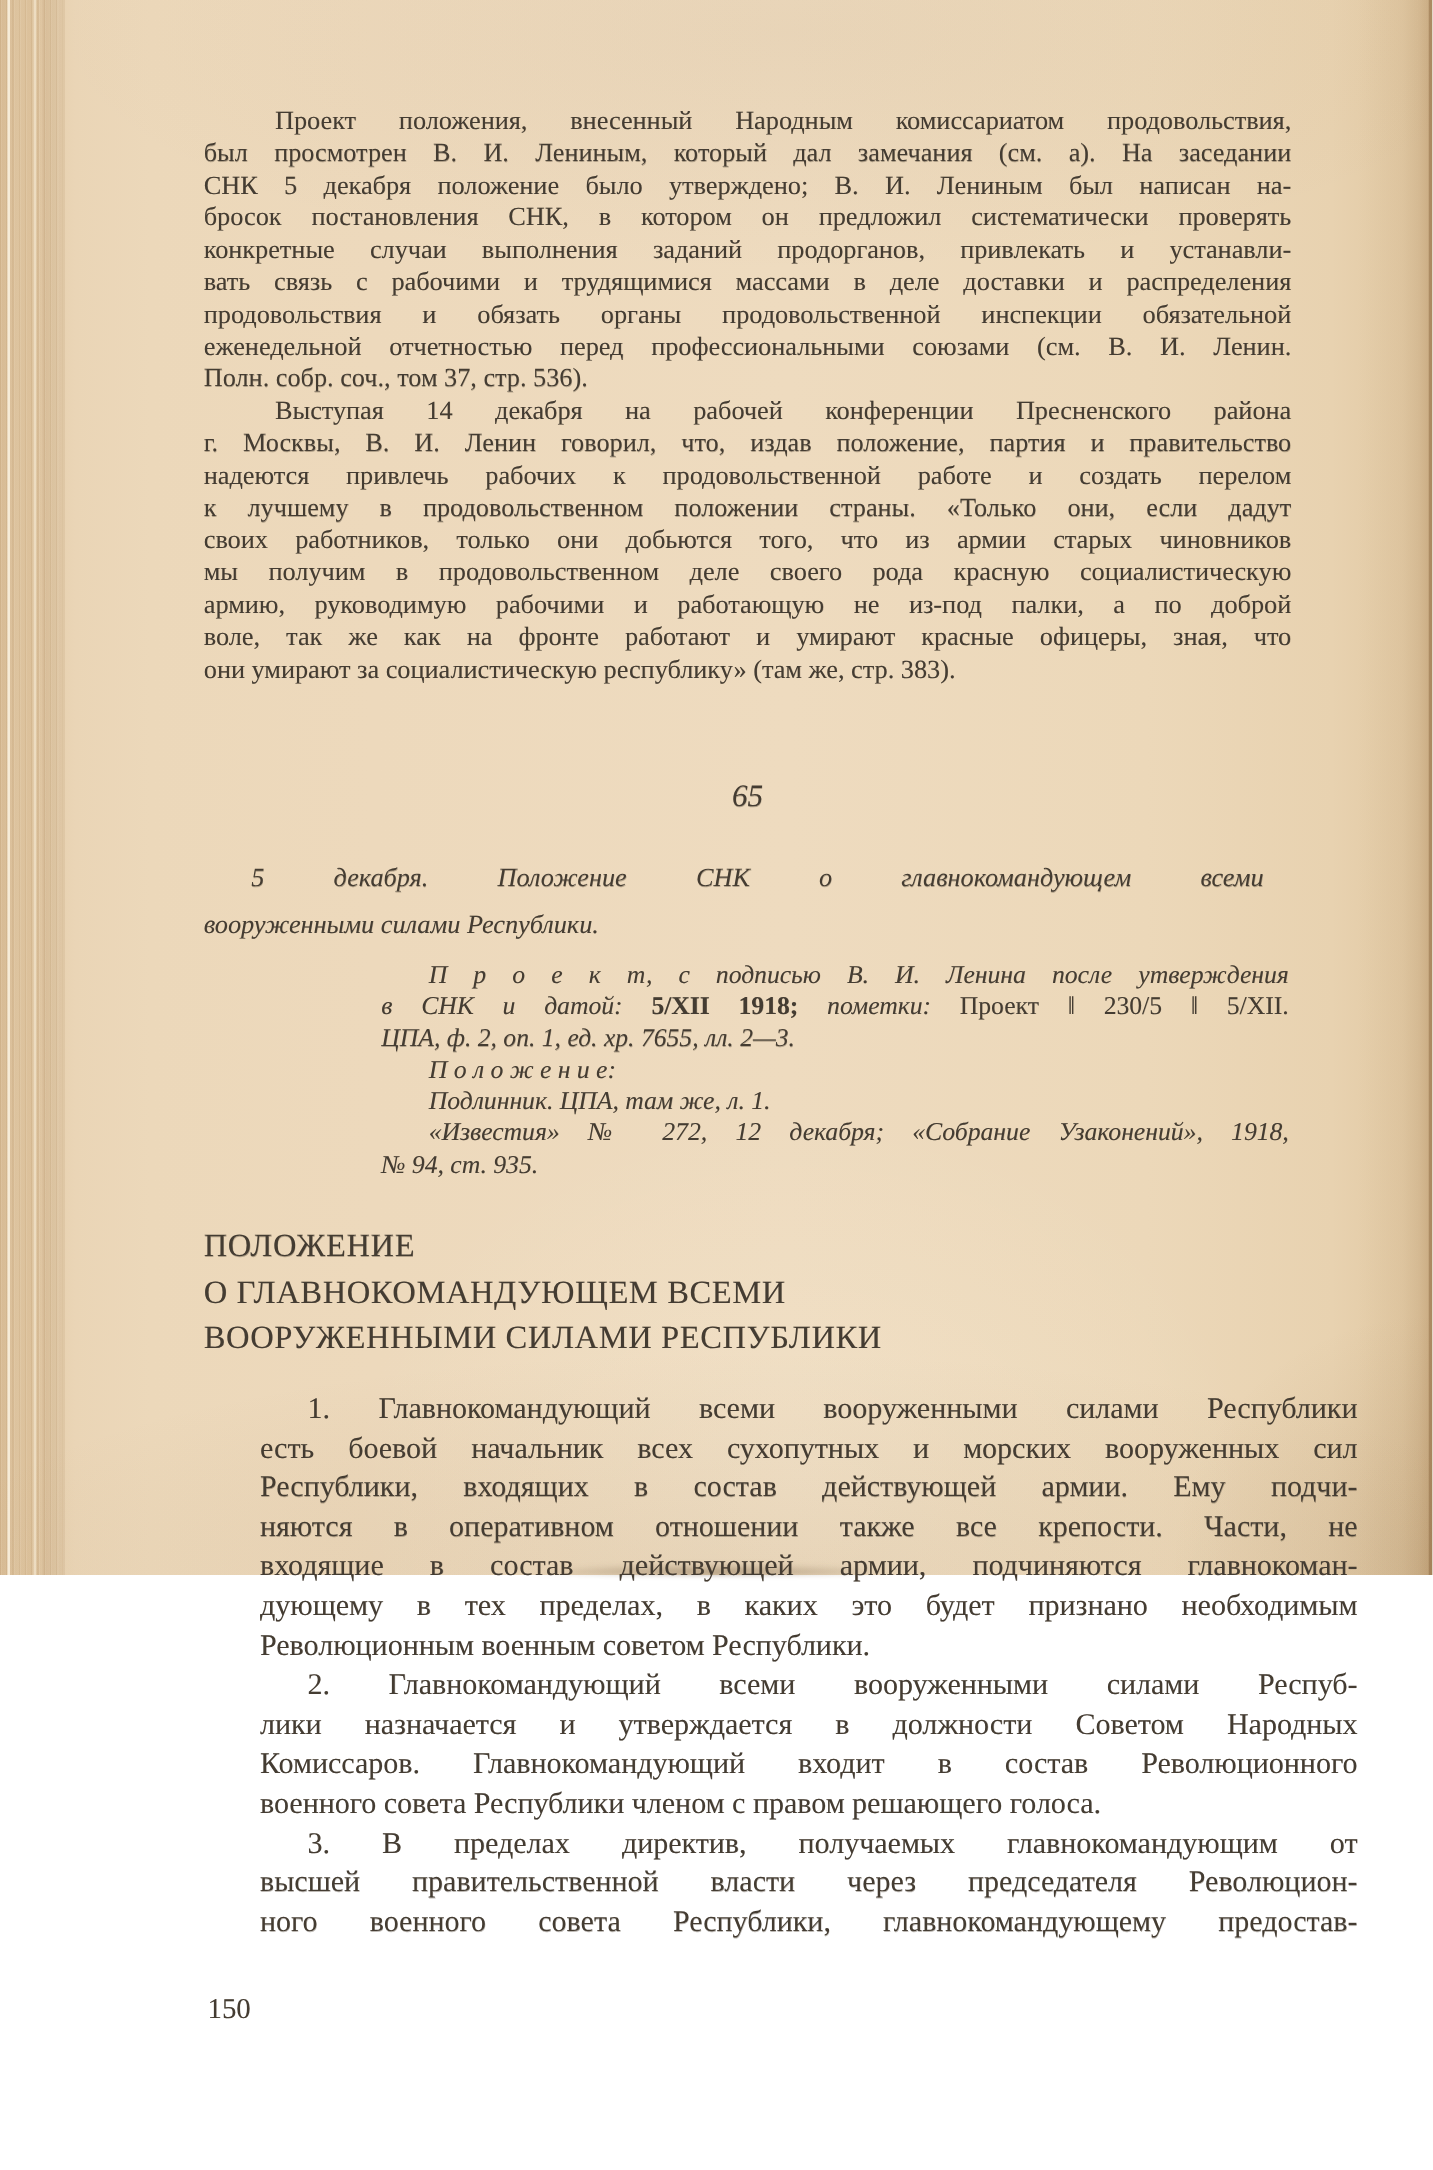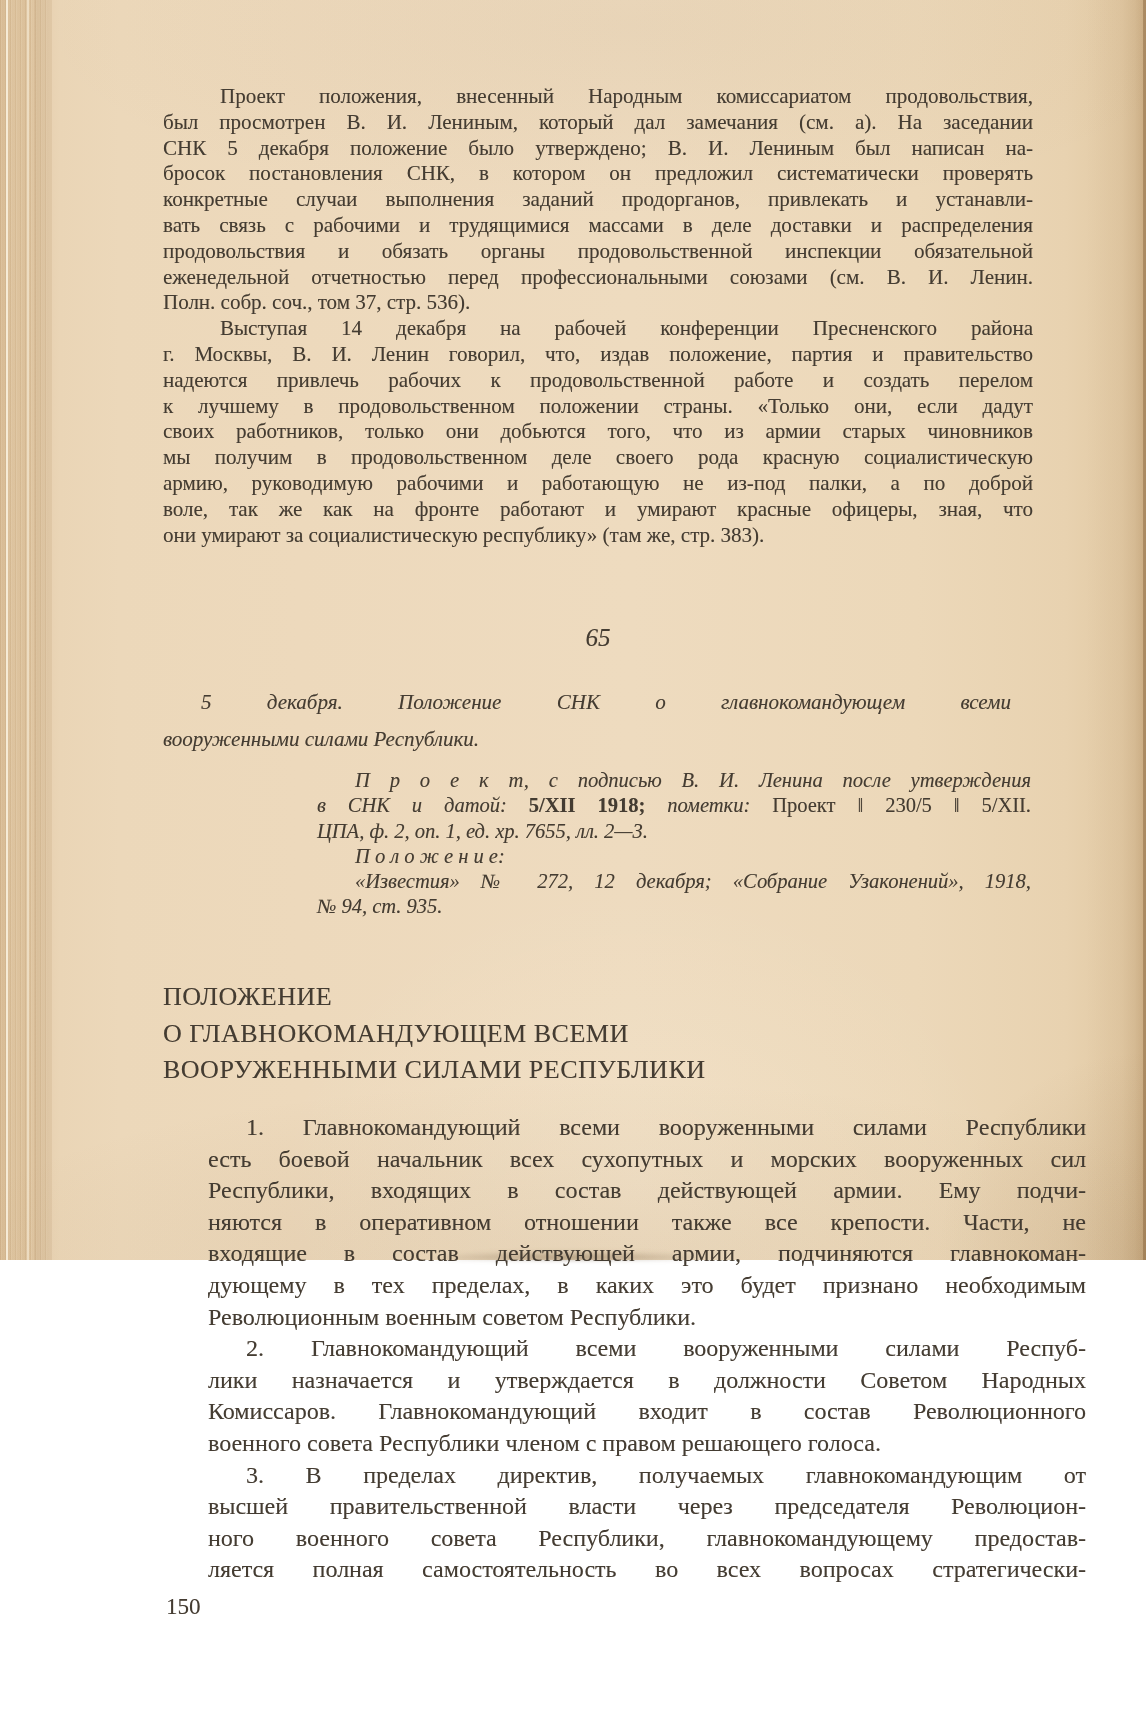--- a/index.html
+++ b/index.html
@@ -69,21 +69,21 @@
     font-size: 21px; font-style: italic;
   }
   .entry-heading .hln { height: 37px; line-height: 37px; white-space: nowrap; }
   .entry-heading .hln.just { white-space: normal; text-align: justify; text-align-last: justify; }
 
   
   .source {
     position: absolute; left: 305px; top: 768px; width: 726px;
     font-size: 20.5px; font-style: italic;
   }
-  .source .sln { height: 25.3px; line-height: 25.3px; white-space: nowrap; margin-left: 12px; }
+  .source .sln { height: 25.3px; line-height: 25.3px; white-space: nowrap; }
   .source .sln.just { white-space: normal; text-align: justify; text-align-last: justify; }
   .source .bold-upright { font-style: normal; font-weight: bold; }
   .source .upright { font-style: normal; }
 
   
   .decree-title {
     position: absolute; left: 163px; top: 979px; width: 870px;
     text-align: left; font-size: 26px; letter-spacing: 0.5px;
   }
   .decree-title .tln { height: 36.5px; line-height: 36.5px; }
@@ -138,20 +138,21 @@
   <section class="entry-heading">
     <div class="hln just indent-sm">5 декабря. Положение СНК о главнокомандующем всеми</div>
     <div class="hln">вооруженными силами Республики.</div>
   </section>
 
   <section class="source">
     <div class="sln just indent-sm"><span>П р о е к т,</span><span> с подписью В. И. Ленина после утверждения</span></div>
     <div class="sln just"><span>в СНК и датой: </span><span class="bold-upright">5/XII 1918;</span><span> пометки: </span><span class="upright">Проект ‖ 230/5 ‖ 5/XII.</span></div>
     <div class="sln">ЦПА, ф. 2, оп. 1, ед. хр. 7655, лл. 2—3.</div>
     <div class="sln indent-sm">П о л о ж е н и е:</div>
+    <div class="sln indent-sm">Подлинник. ЦПА, там же, л. 1.</div>
     <div class="sln just indent-sm">«Известия» № 272, 12 декабря; «Собрание Узаконений», 1918,</div>
     <div class="sln">№ 94, ст. 935.</div>
   </section>
 
   <section class="decree-title">
     <div class="tln">ПОЛОЖЕНИЕ</div>
     <div class="tln">О ГЛАВНОКОМАНДУЮЩЕМ ВСЕМИ</div>
     <div class="tln">ВООРУЖЕННЫМИ СИЛАМИ РЕСПУБЛИКИ</div>
   </section>
 
@@ -168,19 +169,18 @@
     <div>
       <div class="bln just indent-sm">2. Главнокомандующий всеми вооруженными силами Респуб-</div>
       <div class="bln just">лики назначается и утверждается в должности Советом Народных</div>
       <div class="bln just">Комиссаров. Главнокомандующий входит в состав Революционного</div>
       <div class="bln">военного совета Республики членом с правом решающего голоса.</div>
     </div>
     <div>
       <div class="bln just indent-sm">3. В пределах директив, получаемых главнокомандующим от</div>
       <div class="bln just">высшей правительственной власти через председателя Революцион-</div>
       <div class="bln just">ного военного совета Республики, главнокомандующему предостав-</div>
-      <div class="bln just">ляется полная самостоятельность во всех вопросах стратегически-</div>
     </div>
   </section>
 
   <div class="page-number">150</div>
 
 </div>
 
 </body></html>

